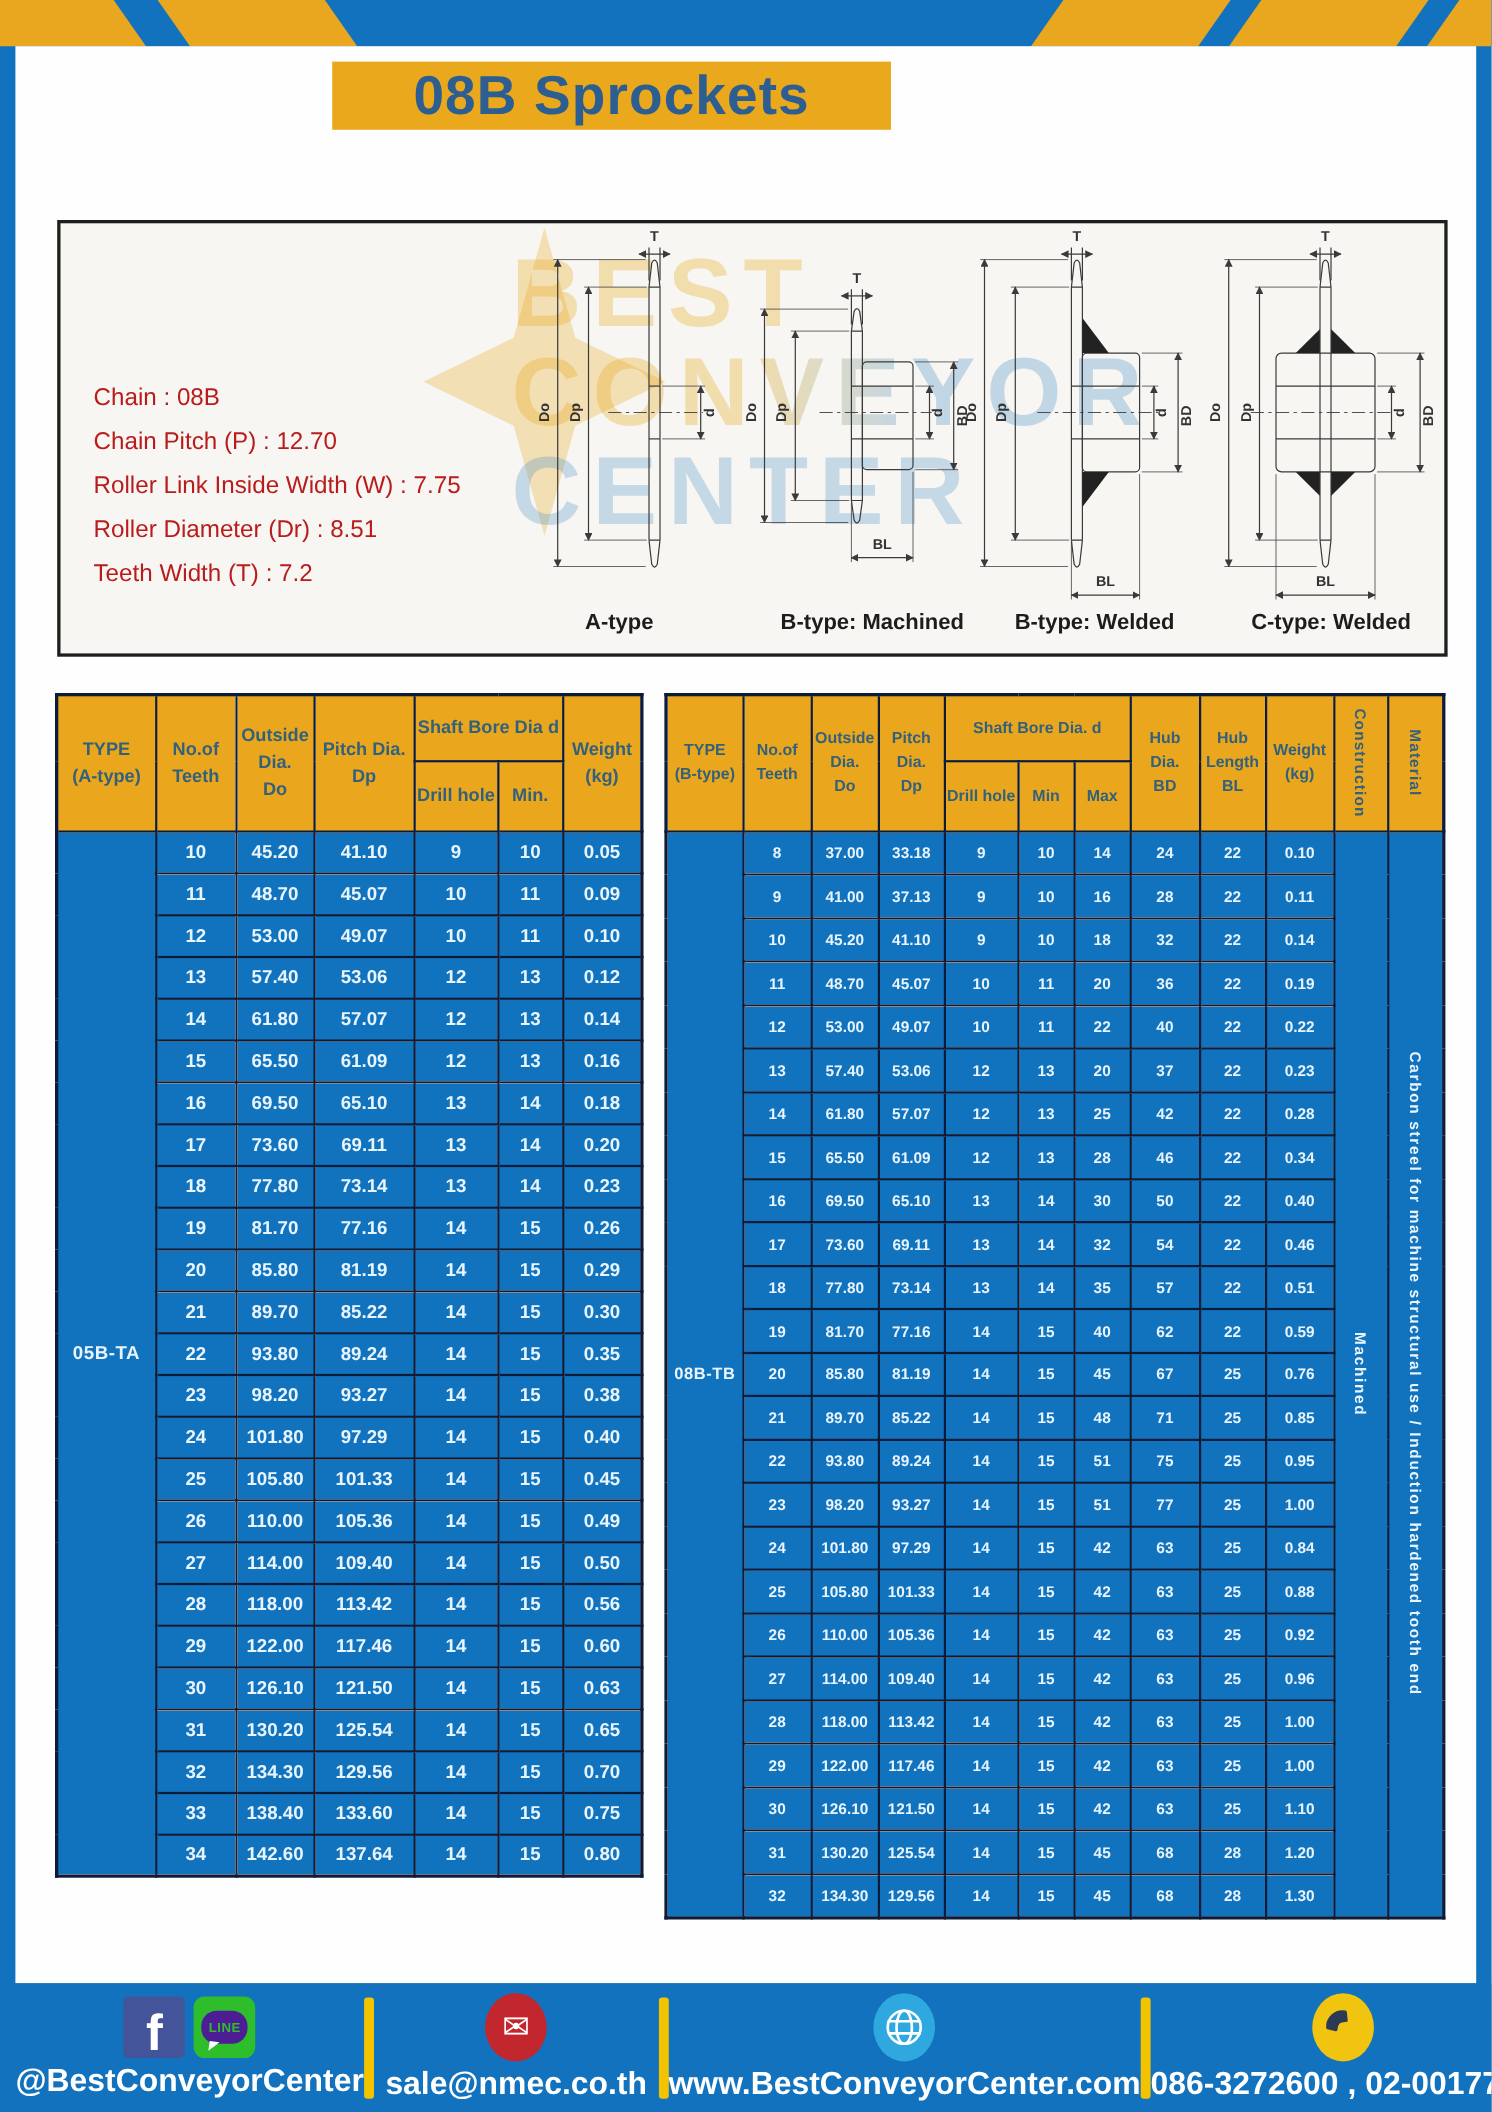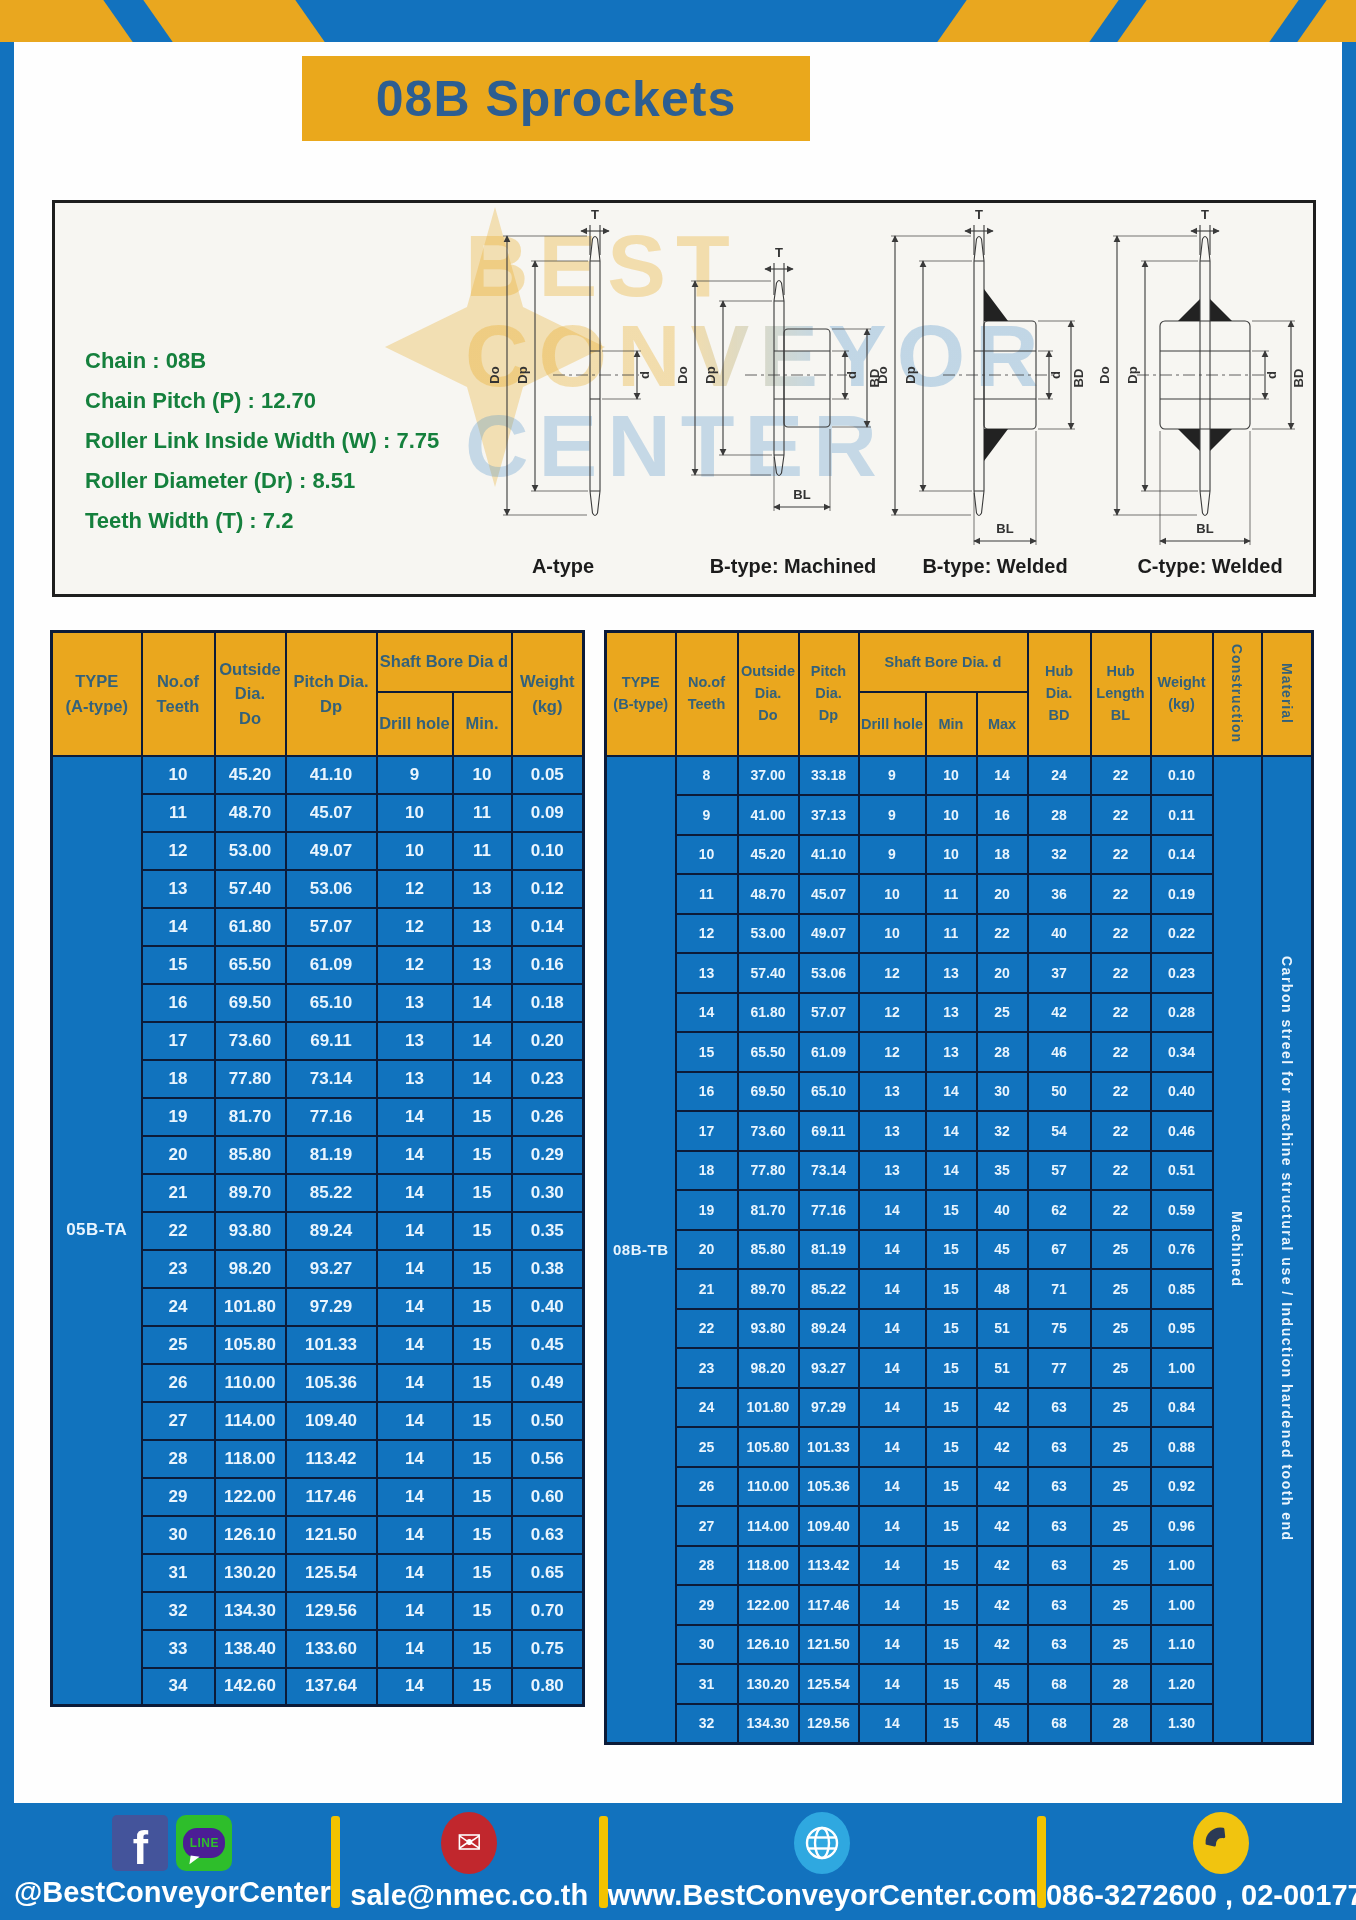--- a/index.html
+++ b/index.html
@@ -8,29 +8,29 @@
 
   
   .topband { position:absolute; left:0; top:0; width:1356px; height:42px; background:#1272BE; overflow:hidden; }
   .stripe { position:absolute; top:-8px; height:58px; width:152px; background:#E9A71F; }
   .stripe.l { transform:skewX(35deg); }
   .stripe.r { transform:skewX(-35deg); }
 
   
   .content { position:absolute; left:14px; top:42px; width:1328px; height:1761px; background:#FEFEFE; }
 
-  .title-box { position:absolute; left:288px; top:14px; width:508px; height:85px; background:#EAA81C;
+  .title-box { position:absolute; left:288px; top:14px; width:508px; height:62px; background:#EAA81C;
                display:flex; align-items:center; justify-content:center; }
   .title-box h1 { font-size:50px; font-weight:bold; color:#2D5E91; letter-spacing:1px; }
 
   
   .diagram-panel { position:absolute; left:38px; top:158px; width:1264px; height:397px;
                    background:#F7F6F2; border:3px solid #1E1E1E; overflow:hidden; }
   .specs { position:absolute; left:30px; top:138px; z-index:3; }
-  .spec-line { font-size:22px; font-weight:bold; color:#15803d; line-height:40px; white-space:nowrap; }
+  .spec-line { font-size:22px; font-weight:normal; color:#b91c1c; line-height:40px; white-space:nowrap; }
 
   .watermark { position:absolute; left:410px; top:18px; z-index:1; text-align:left; line-height:1.02;
                font-weight:bold; letter-spacing:10px; font-size:88px; pointer-events:none; }
   .wm1 { color:rgba(233,169,32,0.33); }
   .wm2 { background:linear-gradient(90deg, rgba(233,169,32,0.33) 38%, rgba(70,140,200,0.30) 62%);
          -webkit-background-clip:text; background-clip:text; color:transparent; }
   .wm3 { color:rgba(70,140,200,0.28); }
   .wm-star { position:absolute; left:320px; top:-6px; z-index:1; }
 
   .diagram-svg { position:absolute; left:0; top:0; z-index:2; }

